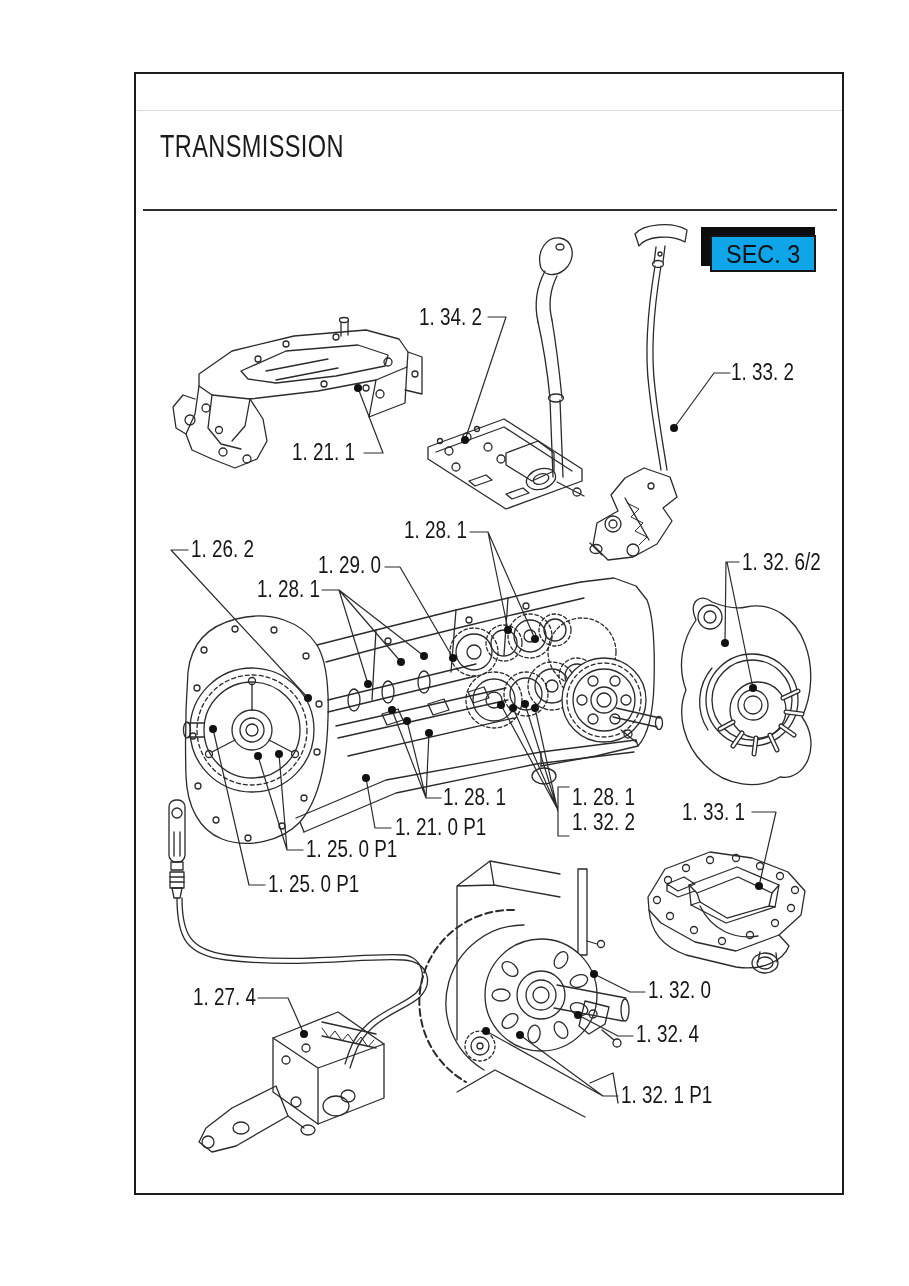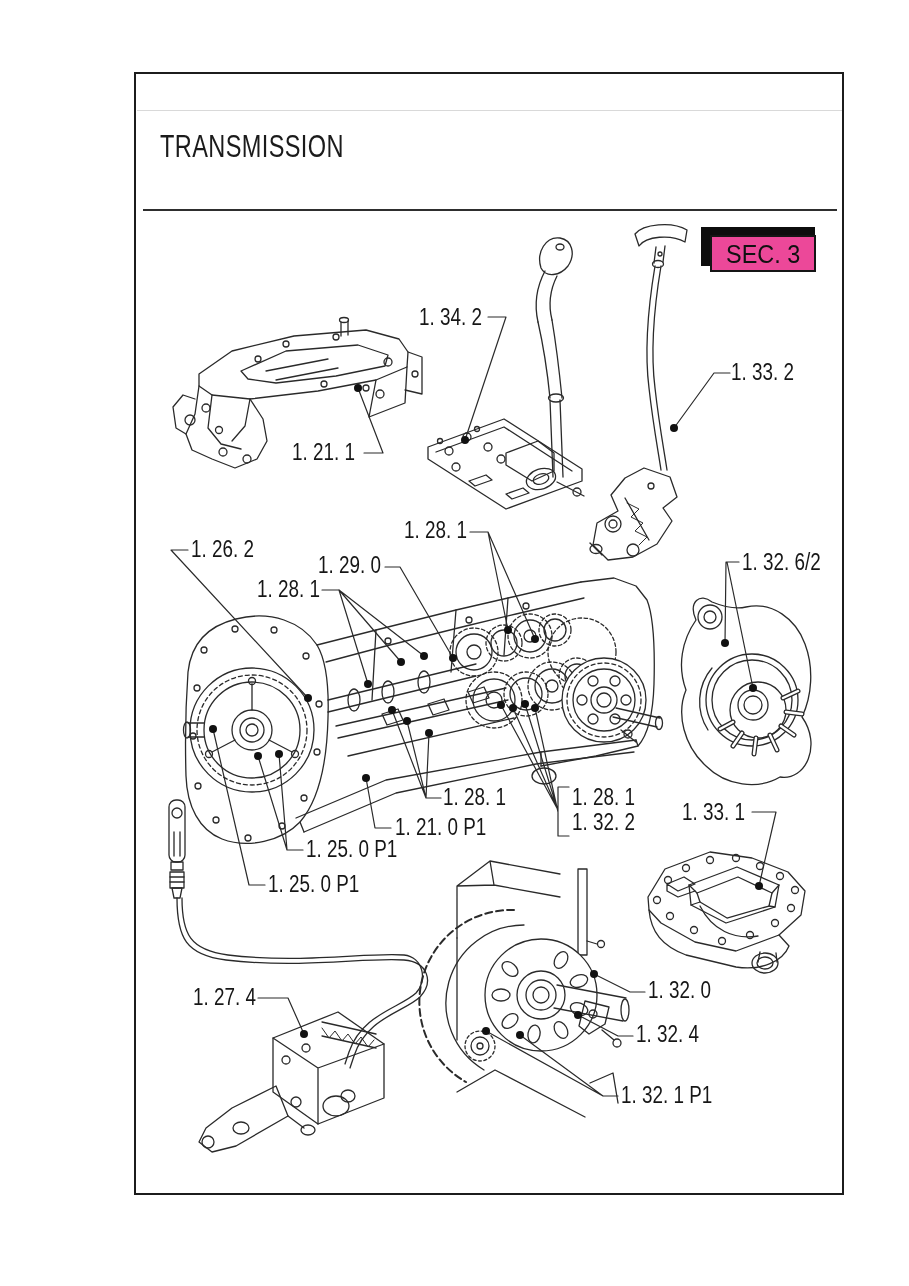--- a/index.html
+++ b/index.html
@@ -6,21 +6,21 @@
   #page{position:relative;width:909px;height:1268px;background:#ffffff;overflow:hidden;
         font-family:"Liberation Sans",sans-serif;color:#1e1e1e;margin-left:36px;}
   .page-border{position:absolute;left:98px;top:72px;width:710px;height:1123px;
                border:2px solid #1c1c1c;box-sizing:border-box;}
   .faint-rule{position:absolute;left:101px;top:110px;width:705px;height:1px;background:#d9d9d9;}
   .title-rule{position:absolute;left:107px;top:209px;width:694px;height:2px;background:#2e2e2e;}
   .page-title{position:absolute;left:124px;top:131px;font-size:31px;line-height:1;
               letter-spacing:0.5px;transform:scaleX(0.76);transform-origin:left top;
               color:#1b1b1b;white-space:pre;}
   .sec-shadow{position:absolute;left:665px;top:227px;width:114px;height:39px;background:#0d0d0d;}
-  .sec-box{position:absolute;left:674px;top:235px;width:106px;height:37px;background:#ec4899;
+  .sec-box{position:absolute;left:674px;top:235px;width:106px;height:37px;background:#0ea5e9;
            border:2px solid #151515;box-sizing:border-box;display:flex;align-items:center;justify-content:center;}
   .sec-box span{font-size:26px;line-height:1;transform:scaleX(0.9);white-space:pre;color:#111;}
   .callout{position:absolute;font-size:23px;line-height:1;white-space:pre;color:#161616;
            transform:scaleX(0.82);transform-origin:left top;}
   svg{position:absolute;left:0;top:0;}
 </style>
 </head>
 <body>
 
 <div id="page">

